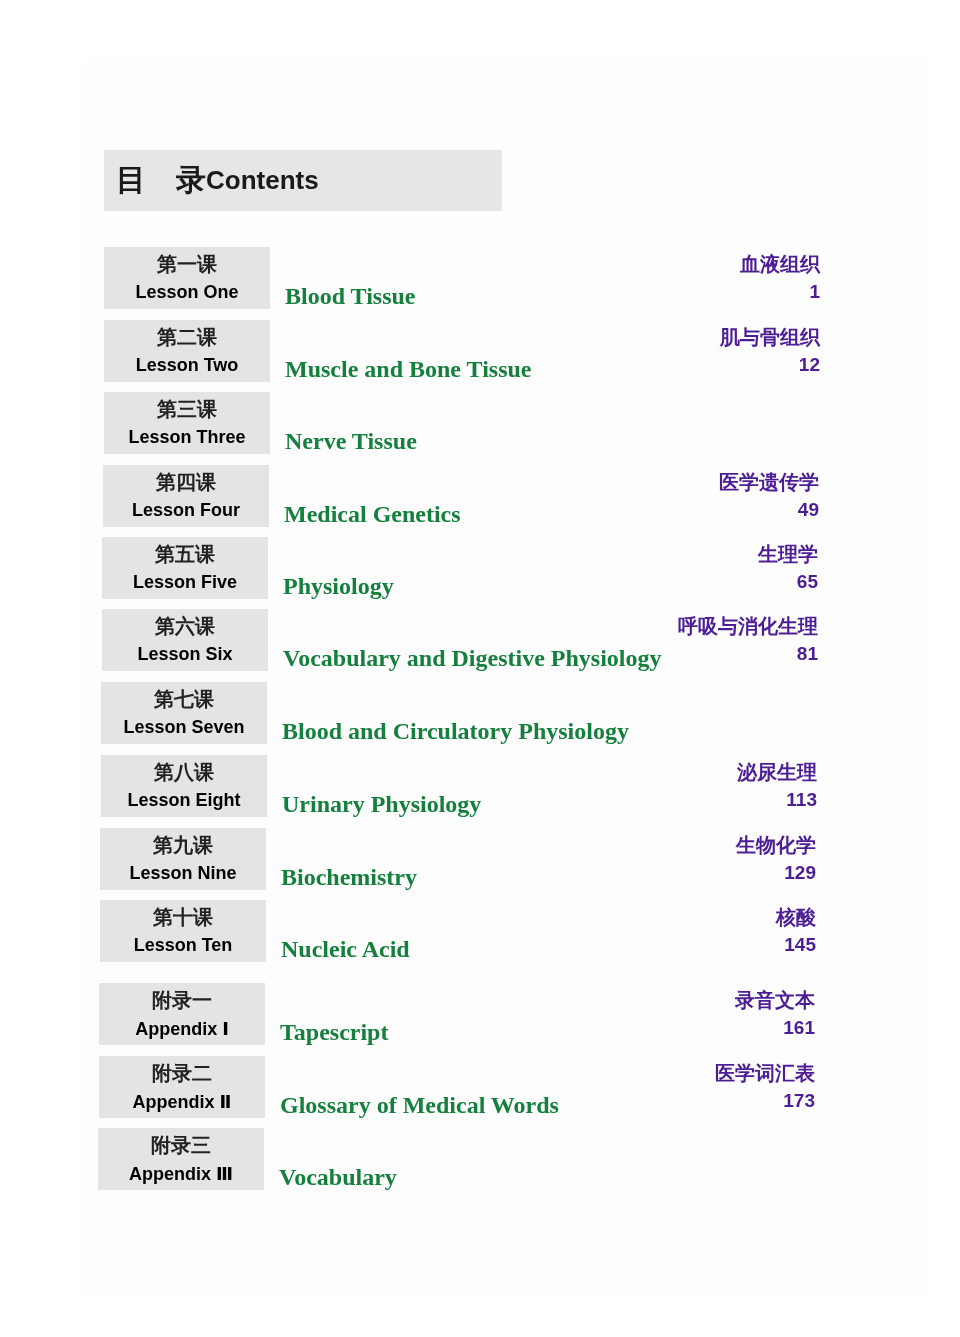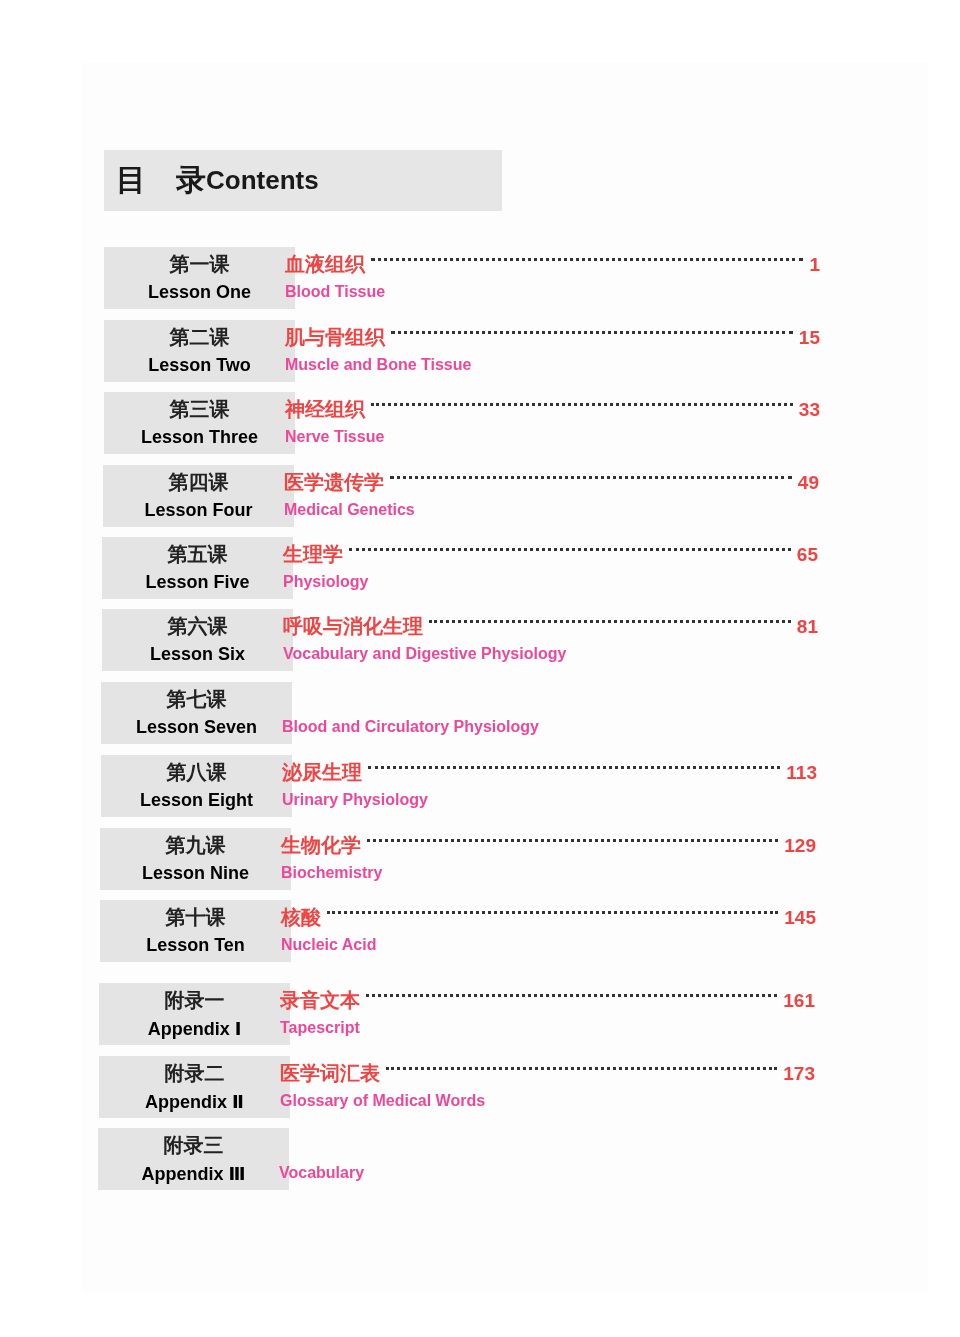--- a/index.html
+++ b/index.html
@@ -41,53 +41,53 @@
     .row {
       position: absolute;
       height: 62px;
     }
     .label-box {
       position: absolute;
       left: 0; top: 0;
       width: 166px; height: 62px;
       background: #e4e4e4;
       text-align: center;
-      padding-left: 25px;
     }
     .label-cn {
       position: absolute; left: 0; right: 0; top: 4px;
       font-size: 20px; font-weight: bold; color: #222;
     }
     .label-en {
       position: absolute; left: 0; right: 0; top: 35px;
       font-size: 18px; font-weight: bold; color: #000000;
     }
     .entry {
       position: absolute;
       left: 181px; top: 0;
       width: 535px; height: 62px;
     }
     .entry-line {
       position: absolute; left: 0; right: 0; top: 4px;
-      display: flex; align-items: center;
-      font-size: 20px; font-weight: bold; color: #ef4444;
+      display: flex; align-items: flex-end;
+      font-size: 20px; font-weight: bold; color: #4c1d95; flex-direction: column;
     }
     .entry-cn { white-space: nowrap; }
     .dots {
       flex: 1;
       margin: 0 6px;
       border-bottom: 3px dotted #333;
       height: 0;
       transform: translateY(-5px);
     }
     .page-num { font-size: 19px; font-weight: bold; white-space: nowrap; }
     .entry-en {
       position: absolute; left: 0; top: 36px;
-      font-size: 16px; font-weight: bold; color: #ec4899;
+      font-size: 24px; font-weight: bold; color: #15803d;
       white-space: nowrap;
+      font-family: Liberation Serif, serif;
     }
   </style>
 </head>
 <body>
 
 <div class="page"></div>
 
 <div class="title-band">
   <span class="title-cn">目</span>
   <span class="title-cn">录</span>
@@ -113,37 +113,32 @@
 
   <div class="row" style="left:104px; top:320px;">
     <div class="label-box">
       <div class="label-cn">第二课</div>
       <div class="label-en">Lesson Two</div>
     </div>
     <div class="entry">
       <div class="entry-line">
         <span class="entry-cn">肌与骨组织</span>
         <span class="dots"></span>
-        <span class="page-num">15</span>
+        <span class="page-num">12</span>
       </div>
       <div class="entry-en">Muscle and Bone Tissue</div>
     </div>
   </div>
 
   <div class="row" style="left:104px; top:392px;">
     <div class="label-box">
       <div class="label-cn">第三课</div>
       <div class="label-en">Lesson Three</div>
     </div>
     <div class="entry">
-      <div class="entry-line">
-        <span class="entry-cn">神经组织</span>
-        <span class="dots"></span>
-        <span class="page-num">33</span>
-      </div>
       <div class="entry-en">Nerve Tissue</div>
     </div>
   </div>
 
   <div class="row" style="left:103px; top:465px;">
     <div class="label-box">
       <div class="label-cn">第四课</div>
       <div class="label-en">Lesson Four</div>
     </div>
     <div class="entry">

